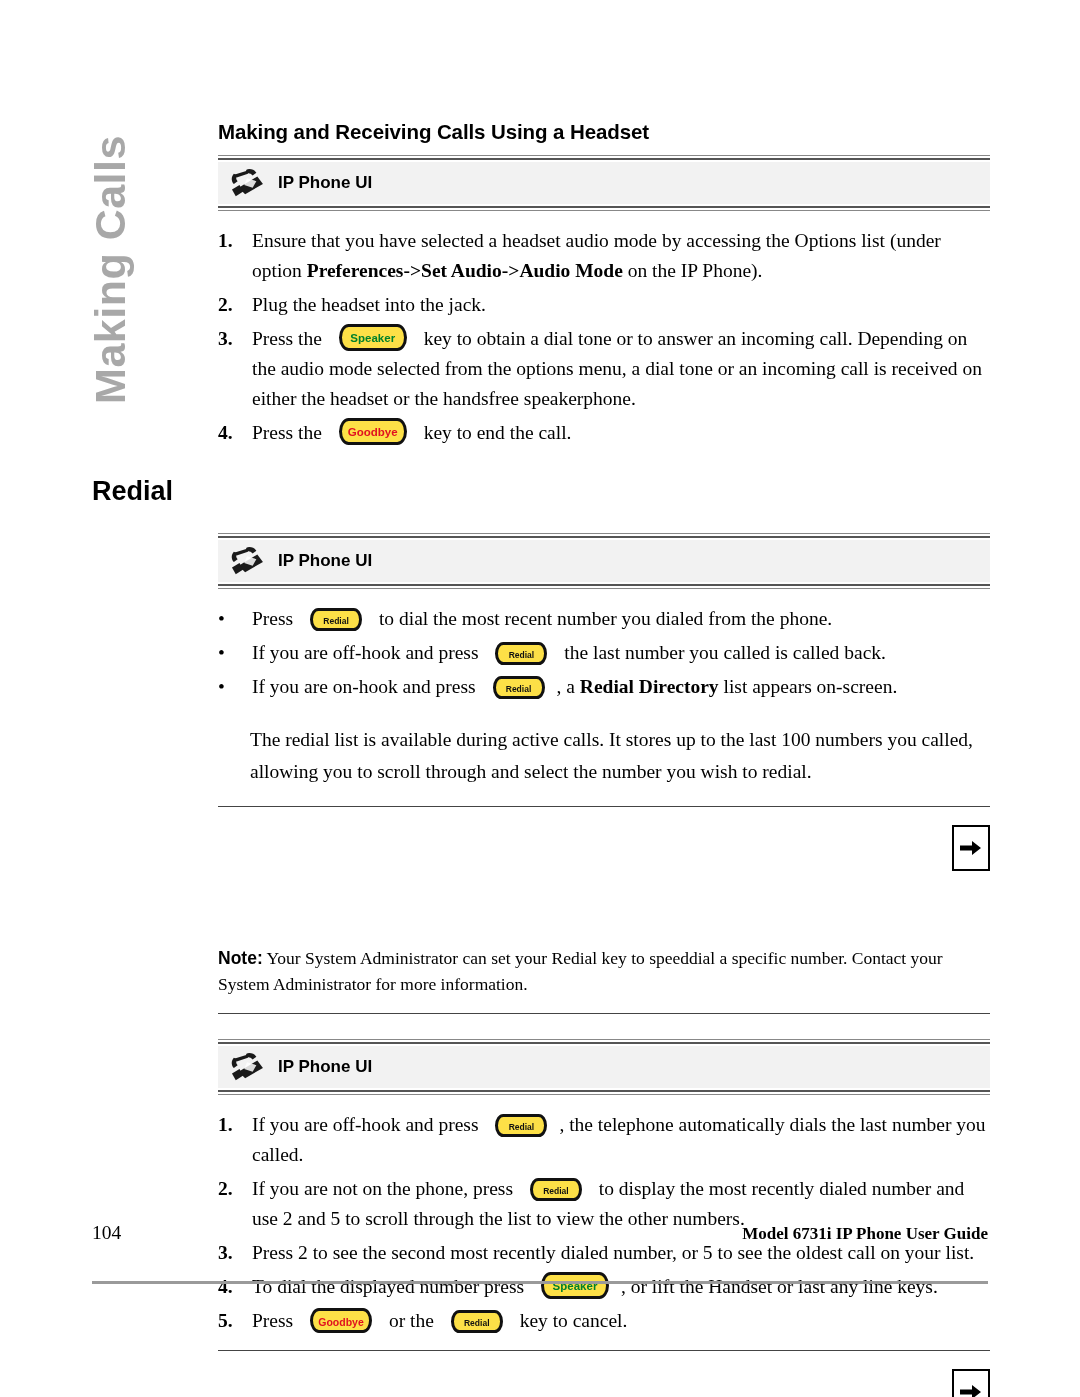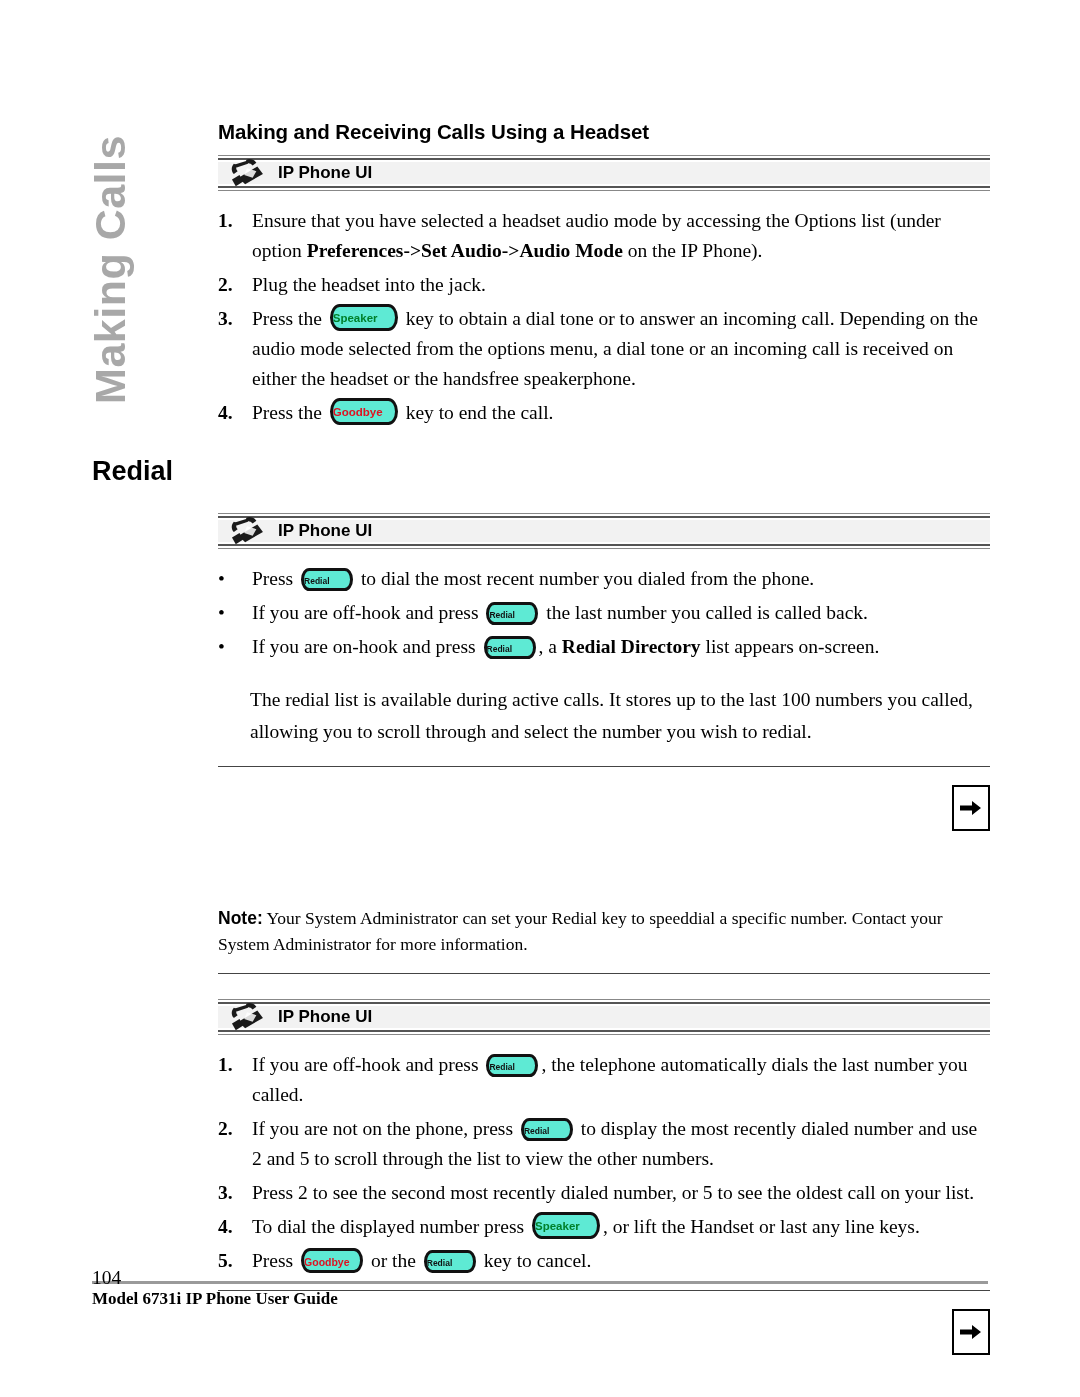--- a/index.html
+++ b/index.html
@@ -71,21 +71,21 @@
     font-weight: bold;
     font-size: 27px;
     margin: 0;
   }
 
   
   .uibar {
     border-top: 2px solid #555;
     border-bottom: 2px solid #555;
     background: #f2f2f2;
-    height: 30px;
+    height: 50px;
     display: flex;
     align-items: center;
     padding-left: 10px;
     box-sizing: border-box;
     position: relative;
     box-shadow: inset 0 3px 0 -1px #ffffff, inset 0 -3px 0 -1px #ffffff;
   }
   .uibar::before {
     content: "";
     position: absolute;
@@ -141,25 +141,26 @@
     line-height: 32px;
     margin-left: 32px;
   }
   .b { font-weight: bold; }
 
   
   .key {
     display: inline-block;
     vertical-align: -6px;
     position: relative;
-    margin: 0 3px;
+    margin: 0 12px;
     border: 3.5px solid #111;
     border-radius: 10px / 14px;
-    background: #5eead4;
+    background: #fde047;
     box-sizing: border-box;
+    text-align: center;
     font-family: "Liberation Sans", sans-serif;
     font-weight: bold;
     line-height: 1;
     overflow: hidden;
   }
   .key-speaker {
     width: 62px; height: 25px;
     font-size: 10.5px;
     color: #00802b;
     padding-top: 6px;
@@ -221,26 +222,25 @@
     position: absolute;
     left: 92px;
     right: 92px;
     top: 1281px;
     border-top: 3px solid #9a9a9a;
   }
   .footer {
     position: absolute;
     left: 92px;
     right: 92px;
-    top: 1267px;
+    top: 1222px;
     display: flex;
     justify-content: space-between;
     align-items: baseline;
     font-size: 19.5px;
-    flex-direction: column;
   }
   .footer-title { font-size: 17px; font-weight: bold; }
 
   .spacer-sm { height: 10px; }
   .spacer-md { height: 18px; }
   .spacer-lg { height: 28px; }
 </style>
 </head>
 <body>
 

